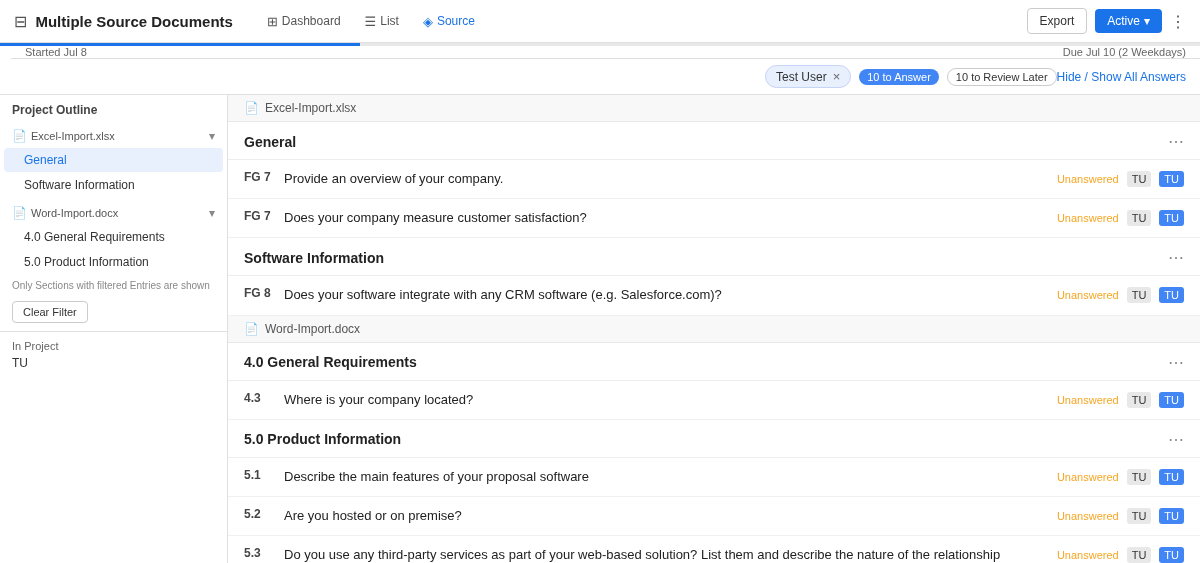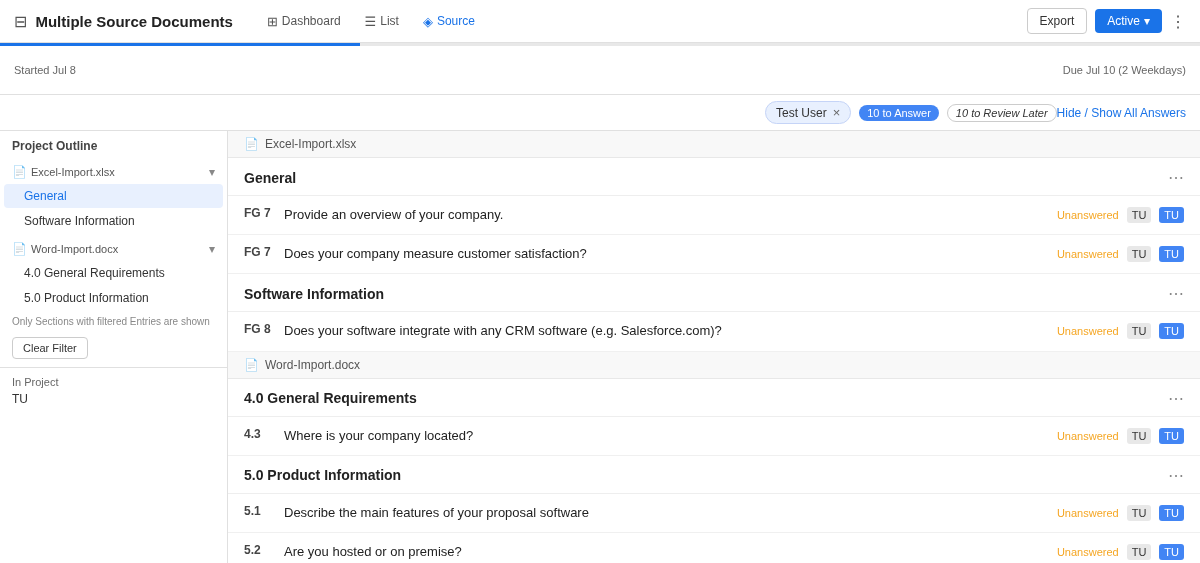--- a/index.html
+++ b/index.html
@@ -14,29 +14,29 @@
     .nav-tab.active { color: #1a73e8; }
     .export-btn { background: #fff; border: 1px solid #ccc; border-radius: 4px; padding: 5px 12px; font-size: 12px; cursor: pointer; color: #333; }
     .active-btn { background: #1a73e8; color: #fff; border: none; border-radius: 4px; padding: 5px 12px; font-size: 12px; cursor: pointer; display: flex; align-items: center; gap: 4px; }
     .kebab-icon { font-size: 16px; color: #555; cursor: pointer; }
 
     
     .progress-bar-container { height: 3px; background: #e8e8e8; }
     .progress-bar-fill { height: 3px; background: #1a73e8; width: 30%; }
 
     
-    .sub-header { display: flex; align-items: center; justify-content: space-between; padding: 18px 14px; border-bottom: 1px solid #e0e0e0; font-size: 11px; color: #666; }
+    .sub-header { display: flex; align-items: center; justify-content: space-between; padding: 0 14px; border-bottom: 1px solid #e0e0e0; font-size: 11px; color: #666; margin-left: 11px; }
 
     
     .filter-bar { display: flex; align-items: center; justify-content: flex-end; padding: 6px 14px; border-bottom: 1px solid #e0e0e0; background: #fff; }
     .filter-bar-left { display: flex; align-items: center; gap: 8px; }
     .filter-chip { display: flex; align-items: center; gap: 4px; background: #e8f0fe; border: 1px solid #c5d4f7; border-radius: 12px; padding: 3px 10px; font-size: 12px; color: #333; }
     .filter-chip-close { cursor: pointer; color: #666; font-size: 13px; margin-left: 2px; }
     .count-badge { background: #4285f4; color: #fff; border-radius: 10px; padding: 2px 8px; font-size: 11px; font-weight: 500; }
-    .count-badge-outline { background: #fff; color: #333; border: 1px solid #ccc; border-radius: 10px; padding: 2px 8px; font-size: 11px; font-style: italic; }
+    .count-badge-outline { background: #fff; color: #333; border: 1px solid #ccc; border-radius: 10px; padding: 2px 8px; font-size: 11px; }
     .hide-show-link { font-size: 12px; color: #555; cursor: pointer; }
     .hide-show-link span { color: #1a73e8; cursor: pointer; }
 
     
     .main-layout { display: flex; flex: 1; overflow: hidden; }
 
     
     .sidebar { width: 228px; border-right: 1px solid #e0e0e0; overflow-y: auto; padding-bottom: 20px; flex-shrink: 0; }
     .sidebar-section-header { display: flex; align-items: center; justify-content: space-between; padding: 8px 12px 4px 12px; font-size: 11px; color: #555; cursor: pointer; }
     .sidebar-section-header .collapse-icon { color: #888; font-size: 12px; }

